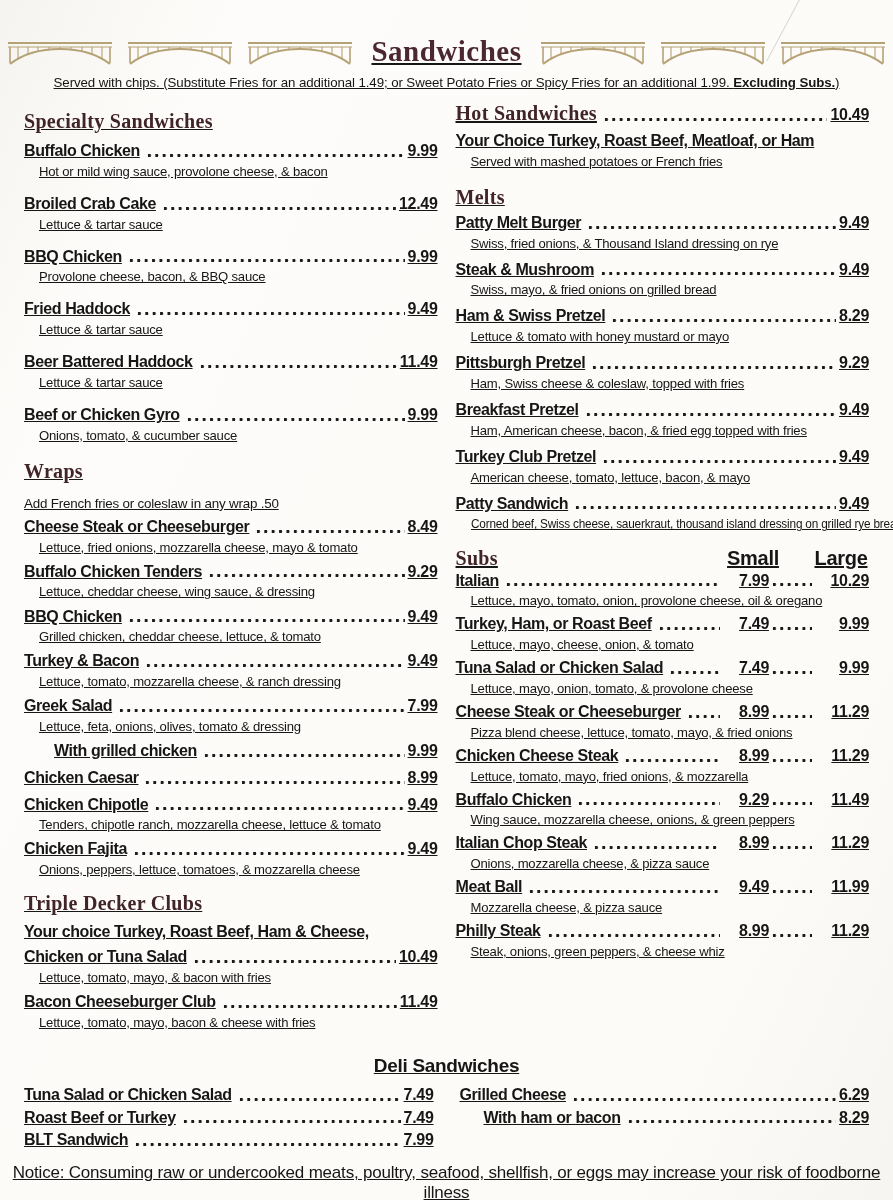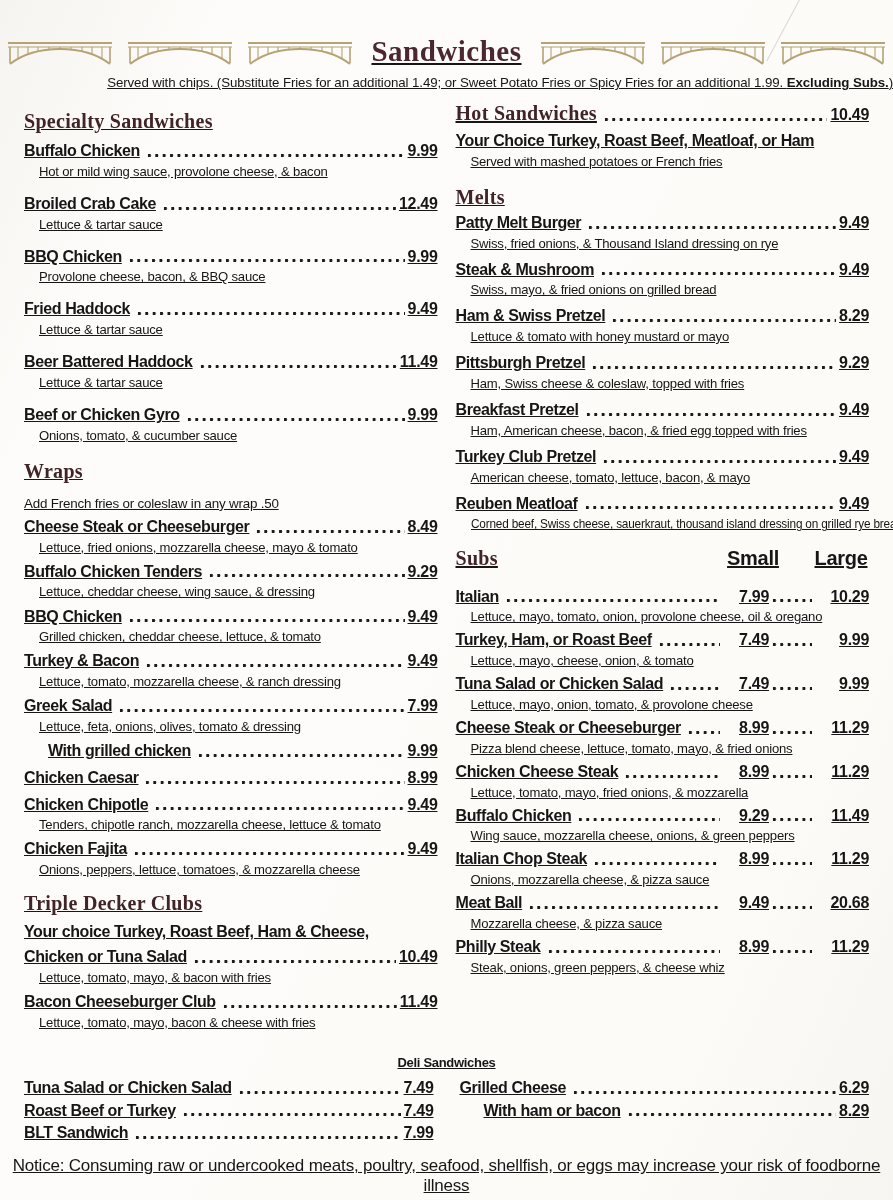--- a/index.html
+++ b/index.html
@@ -5,21 +5,21 @@
   html,body{margin:0;padding:0;background:#e8e6e2;}
   .menu-page{position:relative;width:893px;height:1200px;overflow:hidden;margin:0;
     background:linear-gradient(115deg,#f5f4f0 0%,#fdfcfa 16%,#fcfbf8 80%,#f6f5f1 100%);
     font-family:"Liberation Sans",sans-serif;color:#161616;text-decoration:underline;}
   .crease{position:absolute;top:-4px;left:802px;width:74px;height:1px;
     background:rgba(90,85,80,.22);transform:rotate(118deg);transform-origin:left top;}
   .hdr{display:flex;align-items:center;justify-content:space-between;padding:36px 5px 0;}
   .bridges{display:flex;gap:10px;align-items:center;}
   .bridge{width:110px;height:30px;display:block;}
   .title{font:700 29px/1 "Liberation Serif",serif;color:#4b2831;margin:0 10px;letter-spacing:.5px;white-space:nowrap;}
-  .subtitle{text-align:right;font-size:13.3px;letter-spacing:-.1px;margin:9px 0 0;}
+  .subtitle{text-align:center;font-size:13.3px;letter-spacing:-.1px;margin:9px 0 0;}
   .subtitle b{font-weight:700;}
   .cols{display:flex;gap:18px;padding:10px 24px 0;align-items:flex-start;}
   .col{flex:1;min-width:0;}
   .sec{margin-bottom:12px;}
   .sec-head{margin:8px 0 7px;}
   .sec-h{font:700 20px/1.3 "Liberation Serif",serif;color:#402428;letter-spacing:.3px;white-space:nowrap;}
   .row{display:flex;align-items:baseline;}
   .nm{font-weight:700;font-size:16px;line-height:1.3;letter-spacing:-.4px;white-space:nowrap;}
   .pr{font-weight:700;font-size:16px;letter-spacing:-.3px;white-space:nowrap;}
   .dots{flex:1;min-width:14px;align-self:flex-end;height:5px;margin:0 3px 4px 7px;
@@ -29,29 +29,29 @@
   .prs{flex:0 0 46px;text-align:right;}
   .prl{flex:0 0 54px;text-align:right;}
   .desc{font-size:13.1px;letter-spacing:-.2px;line-height:1.3;margin:1px 0 0 15px;white-space:nowrap;transform-origin:0 50%;}
   .tight{transform:scaleX(.9);}
   .it{margin-bottom:14px;}
   .wr .it,.cl .it{margin-bottom:6px;}
   .ml .it{margin-bottom:8px;}
   .sb .it{margin-bottom:5px;}
   .note{font-size:13.4px;letter-spacing:-.2px;margin:12px 0 6px;}
   .intro{font-weight:700;font-size:16px;letter-spacing:-.4px;margin:2px 0 6px;white-space:nowrap;}
-  .ind .nm{margin-left:24px;}
-  .lblrow{margin-bottom:16px;}
+  .ind .nm{margin-left:30px;}
+  .lblrow{margin-bottom:0;}
   .lbl{font-weight:700;font-size:20px;letter-spacing:-.3px;text-align:center;}
   .lbl-s{flex:0 0 52px;}
   .lbl-g{flex:0 0 34px;}
   .lbl-l{flex:0 0 56px;}
   .fill{flex:1;}
   .deli{padding:0 24px;margin-top:12px;}
-  .deli-h{text-align:center;font-weight:700;font-size:13px;letter-spacing:-.3px;margin-bottom:8px;}
+  .deli-h{text-align:center;font-weight:700;font-size:19px;letter-spacing:-.3px;margin-bottom:8px;}
   .deli-cols{display:flex;gap:26px;}
   .dcol{flex:1;min-width:0;}
   .dcol .it{margin-bottom:2px;}
   .deli .ind .nm{margin-left:24px;}
   .notice{text-align:center;font-size:17px;letter-spacing:-.2px;margin:10px 0 11px;}
 </style>
 </head>
 <body>
 
 <div class="menu-page">
@@ -315,21 +315,21 @@
         <div class="it">
           <div class="row">
               <span class="nm">Turkey Club Pretzel</span>
               <span class="dots"></span>
               <span class="pr">9.49</span>
             </div>
           <div class="desc">American cheese, tomato, lettuce, bacon, &amp; mayo</div>
         </div>
         <div class="it">
           <div class="row">
-              <span class="nm">Reuben Meatloaf</span>
+              <span class="nm">Patty Sandwich</span>
               <span class="dots"></span>
               <span class="pr">9.49</span>
             </div>
           <div class="desc tight">Corned beef, Swiss cheese, sauerkraut, thousand island dressing on grilled rye bread.</div>
         </div>
       </div>
 
       <div class="sec sb">
         <div class="row lblrow">
             <span class="sec-h">Subs</span>
@@ -408,21 +408,21 @@
               <span class="pr prl">11.29</span>
             </div>
           <div class="desc">Onions, mozzarella cheese, &amp; pizza sauce</div>
         </div>
         <div class="it">
           <div class="row">
               <span class="nm">Meat Ball</span>
               <span class="dots"></span>
               <span class="pr prs">9.49</span>
               <span class="dots dmid"></span>
-              <span class="pr prl">20.68</span>
+              <span class="pr prl">11.99</span>
             </div>
           <div class="desc">Mozzarella cheese, &amp; pizza sauce</div>
         </div>
         <div class="it">
           <div class="row">
               <span class="nm">Philly Steak</span>
               <span class="dots"></span>
               <span class="pr prs">8.99</span>
               <span class="dots dmid"></span>
               <span class="pr prl">11.29</span>

